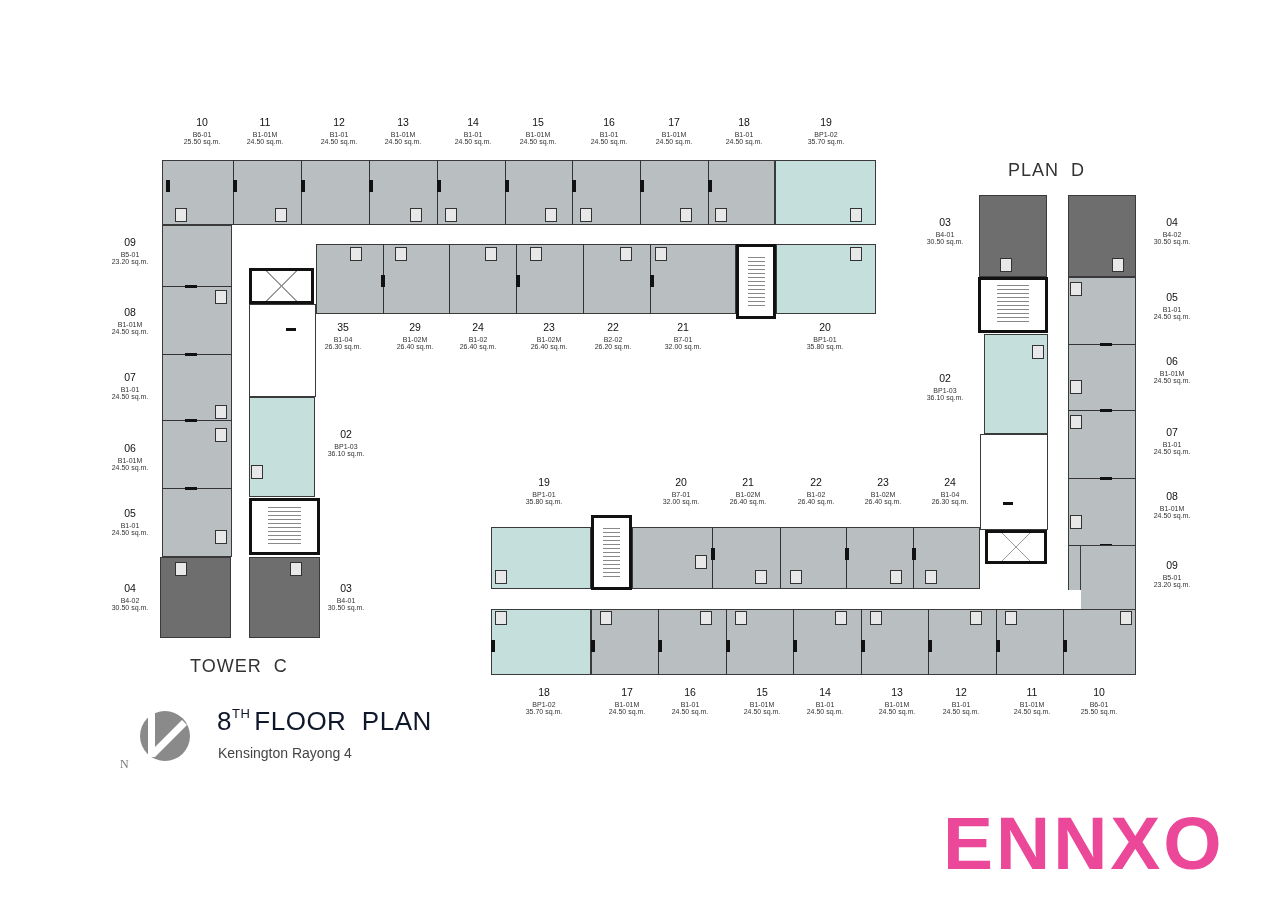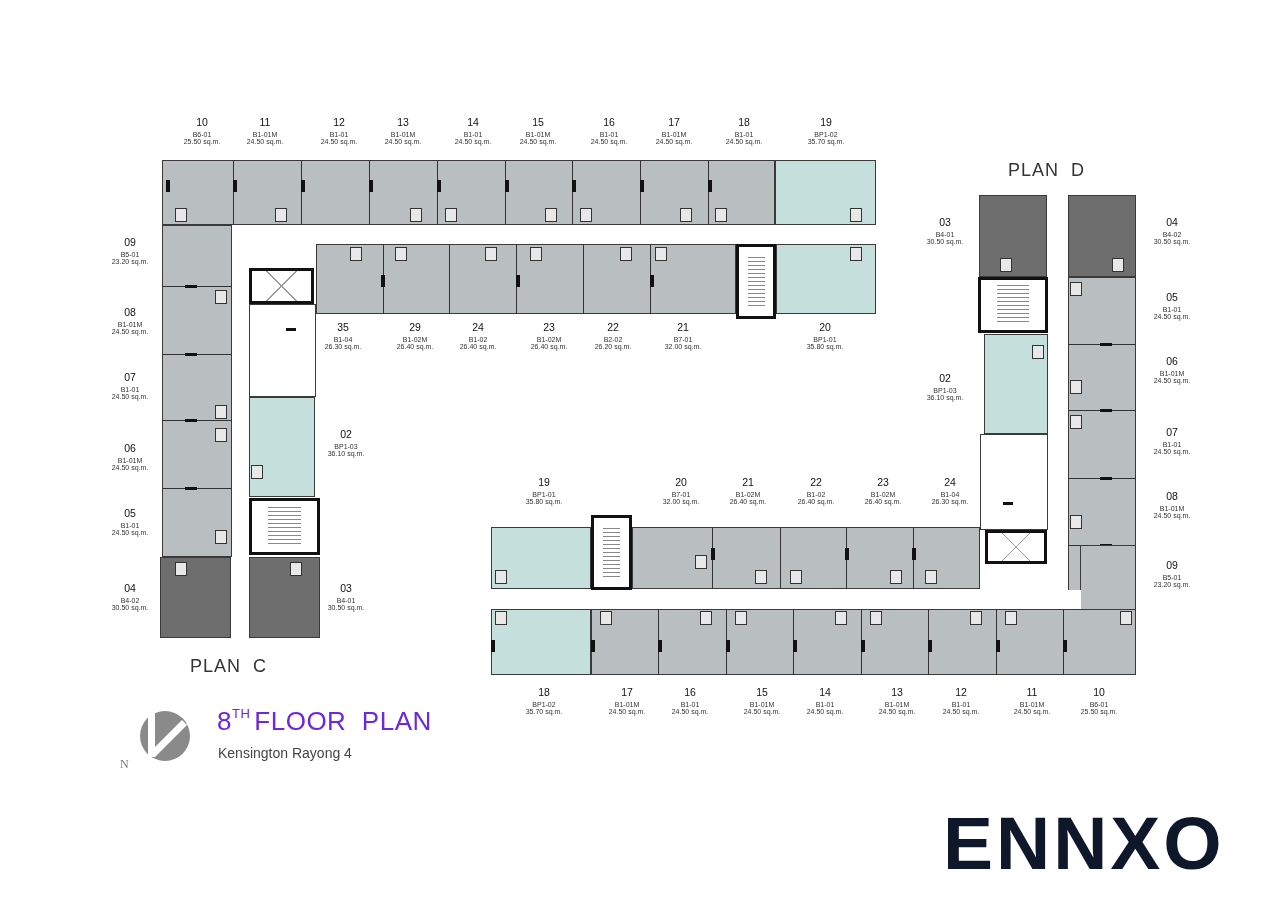--- a/index.html
+++ b/index.html
@@ -19,26 +19,26 @@
   .stair .steps { position: absolute; left: 25%; right: 25%; top: 10%; bottom: 10%;
     background: repeating-linear-gradient(0deg, #fff 0 3px, #888 3px 4px); }
   .lift { position: absolute; border: 3px solid #111; box-sizing: border-box; background: #fff; }
   .lift .x { position: absolute; inset: 0;
     background:
       linear-gradient(45deg, transparent 49%, #999 49%, #999 51%, transparent 51%),
       linear-gradient(-45deg, transparent 49%, #999 49%, #999 51%, transparent 51%); }
   .wc { position: absolute; width: 12px; height: 14px; background: #e8e8e8; border: 1px solid #333; box-sizing: border-box; }
   .wall { position: absolute; background: #333; }
   .tower-title { position: absolute; font-size: 18px; letter-spacing: 1px; color: #333; }
-  .title-main { position: absolute; left: 217px; top: 706px; font-size: 26px; color: #6d28d9; letter-spacing: 0.5px; }
+  .title-main { position: absolute; left: 217px; top: 706px; font-size: 26px; color: #0f172a; letter-spacing: 0.5px; }
   .title-main sup { font-size: 13px; vertical-align: 12px; margin-right: 4px; }
   .subtitle { position: absolute; left: 218px; top: 745px; font-size: 14px; color: #444; }
   .north-logo { position: absolute; left: 137px; top: 703px; width: 53px; height: 60px; }
   .north-n { position: absolute; left: 120px; top: 757px; font-family: "Liberation Serif", serif; font-size: 12px; color: #777; }
-  .watermark { position: absolute; left: 943px; top: 800px; font-size: 75px; font-weight: bold; color: #0f172a; letter-spacing: 3px; font-family: "Liberation Sans", sans-serif; }
+  .watermark { position: absolute; left: 943px; top: 800px; font-size: 75px; font-weight: bold; color: #ec4899; letter-spacing: 3px; font-family: "Liberation Sans", sans-serif; }
 </style>
 </head>
 <body>
 
 <div>
 
   <div class="room std" style="left:162px;top:160px;width:613px;height:65px;"></div>
   <div class="room mint" style="left:775px;top:160px;width:101px;height:65px;"></div>
 
   <div class="wall" style="left:233px;top:160px;width:1px;height:65px;"></div>
@@ -350,21 +350,21 @@
       <span class="type">BP1-03</span>
       <span class="area">36.10 sq.m.</span>
     </div>
   <div class="unit-label" style="left:311px;top:583px;">
       <span class="num">03</span>
       <span class="type">B4-01</span>
       <span class="area">30.50 sq.m.</span>
     </div>
 </div>
 
-<div class="tower-title" style="left:190px;top:656px;white-space:pre;">PLAN  C</div>
+<div class="tower-title" style="left:190px;top:656px;white-space:pre;">TOWER  C</div>
 
 <div class="tower-title" style="left:1008px;top:160px;white-space:pre;">PLAN  D</div>
 
 <div>
   <div class="unit-label" style="left:910px;top:217px;">
       <span class="num">03</span>
       <span class="type">B4-01</span>
       <span class="area">30.50 sq.m.</span>
     </div>
   <div class="unit-label" style="left:1137px;top:217px;">

